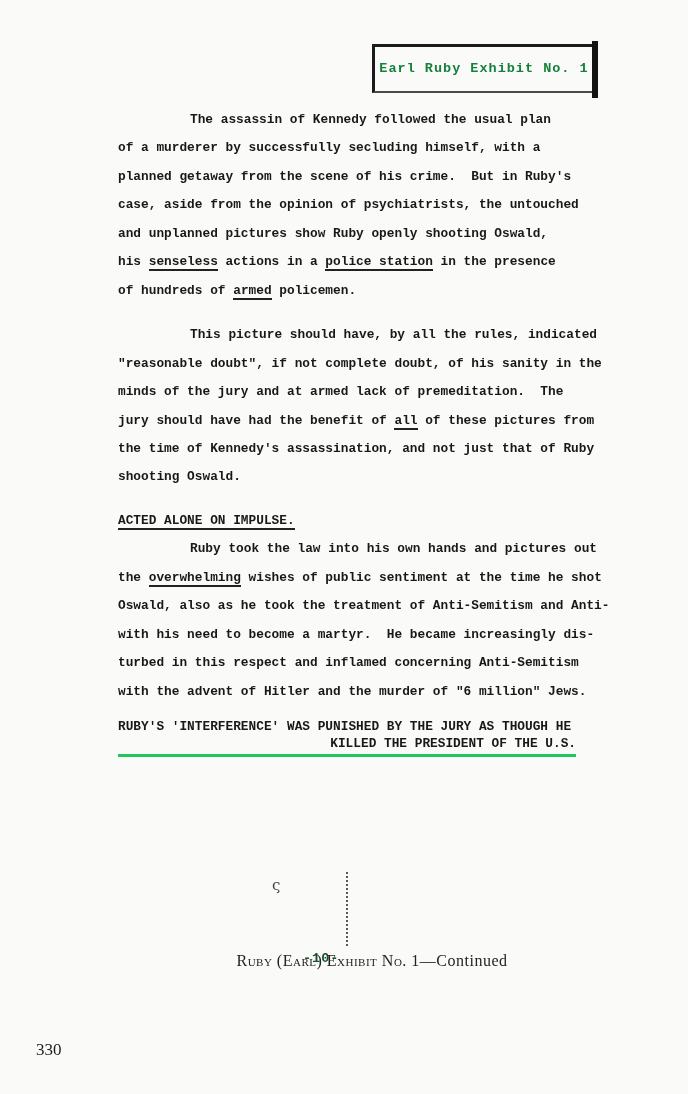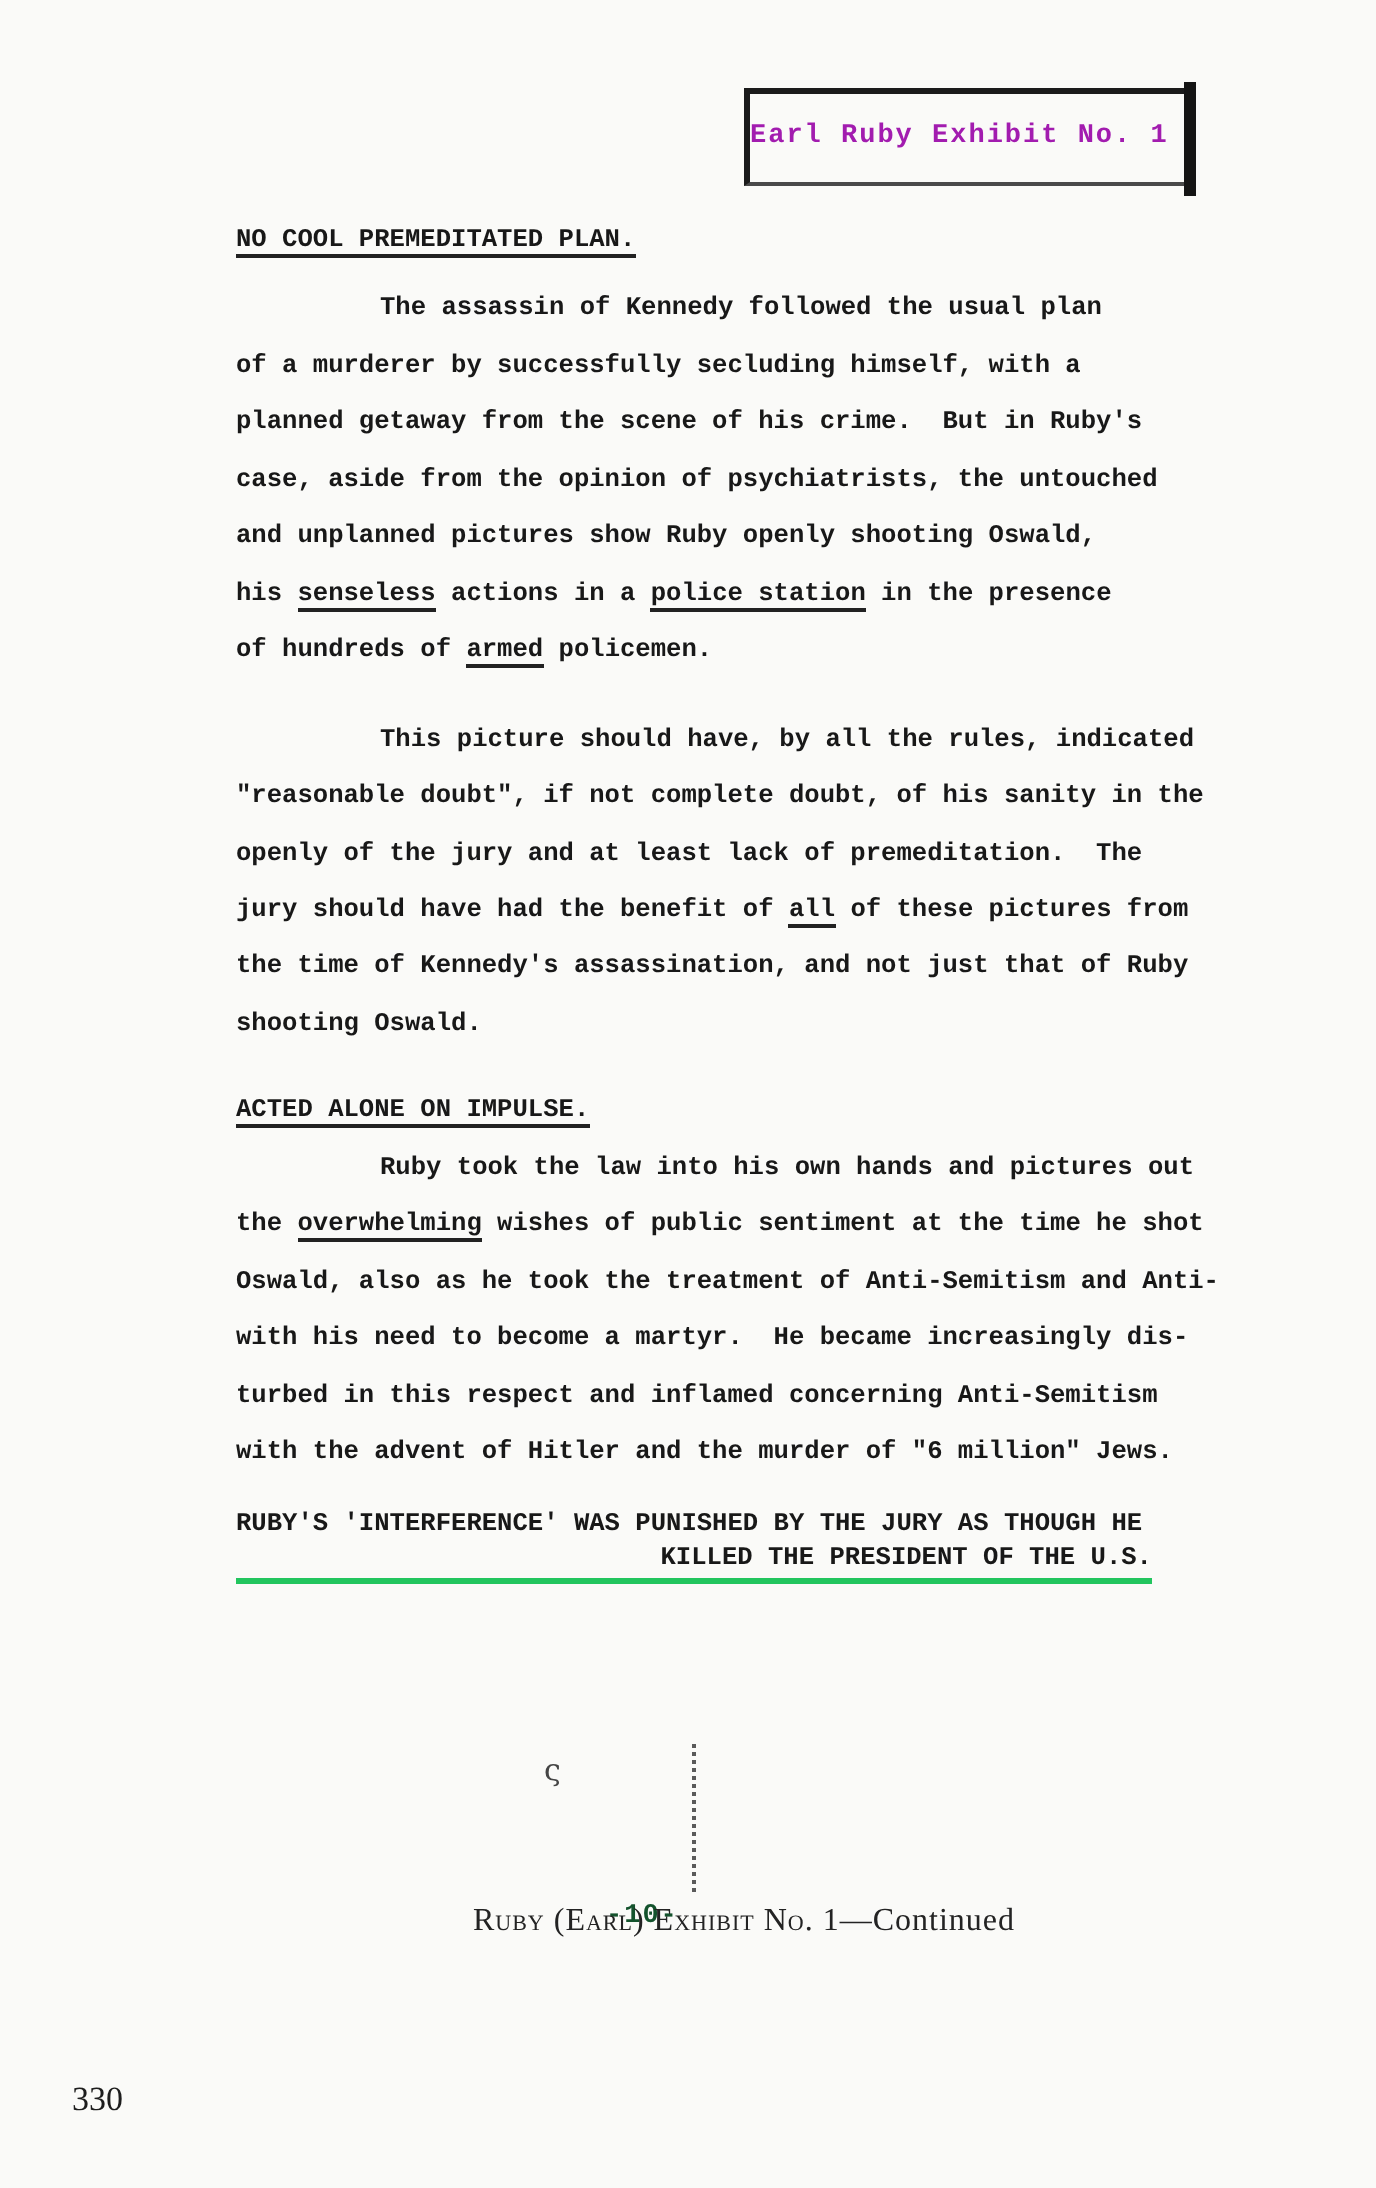--- a/index.html
+++ b/index.html
@@ -10,21 +10,21 @@
   }
 
   
   .stamp-box{
     position:absolute;left:372px;top:44px;width:218px;height:44px;
     border-top:3px solid #1b1b1b;border-left:3px solid #1b1b1b;
     border-bottom:2px solid #4a4a4a;
   }
   .stamp-label{
     display:block;font-size:13.5px;font-weight:700;letter-spacing:1px;
-    line-height:44px;white-space:nowrap;color:#a21caf;
+    line-height:44px;text-align:center;white-space:nowrap;color:#15803d;
   }
   .stamp-bar{position:absolute;left:592px;top:41px;width:6px;height:57px;background:#141414;}
 
   
   .text-column{position:absolute;left:118px;top:102px;width:496px;}
   .section{display:block;}
   .section:nth-child(1){margin-top:4px;}
   .section:nth-child(2){margin-top:15px;}
   .section:nth-child(3){margin-top:12px;}
   .heading-line{font-size:12.8px;font-weight:700;line-height:28.45px;white-space:pre;}
@@ -89,36 +89,33 @@
 
 <div class="page">
 
   <div class="stamp-box">
     <span class="stamp-label">Earl Ruby Exhibit No. 1</span>
   </div>
   <div class="stamp-bar"></div>
 
   <div class="text-column">
       <div class="section">
-        <div class="heading">
-          <div class="heading-line"><span class="u">NO COOL PREMEDITATED PLAN.</span></div>
-        </div>
         <div class="paragraph">
           <div class="line first">The assassin of Kennedy followed the usual plan</div>
           <div class="line">of a murderer by successfully secluding himself, with a</div>
           <div class="line">planned getaway from the scene of his crime.  But in Ruby's</div>
           <div class="line">case, aside from the opinion of psychiatrists, the untouched</div>
           <div class="line">and unplanned pictures show Ruby openly shooting Oswald,</div>
           <div class="line">his <span class="u">senseless</span> actions in a <span class="u">police station</span> in the presence</div>
           <div class="line">of hundreds of <span class="u">armed</span> policemen.</div>
         </div>
         <div class="paragraph">
           <div class="line first">This picture should have, by all the rules, indicated</div>
           <div class="line">"reasonable doubt", if not complete doubt, of his sanity in the</div>
-          <div class="line">openly of the jury and at least lack of premeditation.  The</div>
+          <div class="line">minds of the jury and at armed lack of premeditation.  The</div>
           <div class="line">jury should have had the benefit of <span class="u">all</span> of these pictures from</div>
           <div class="line">the time of Kennedy's assassination, and not just that of Ruby</div>
           <div class="line">shooting Oswald.</div>
         </div>
       </div>
       <div class="section">
         <div class="heading">
           <div class="heading-line"><span class="u">ACTED ALONE ON IMPULSE.</span></div>
         </div>
         <div class="paragraph">

